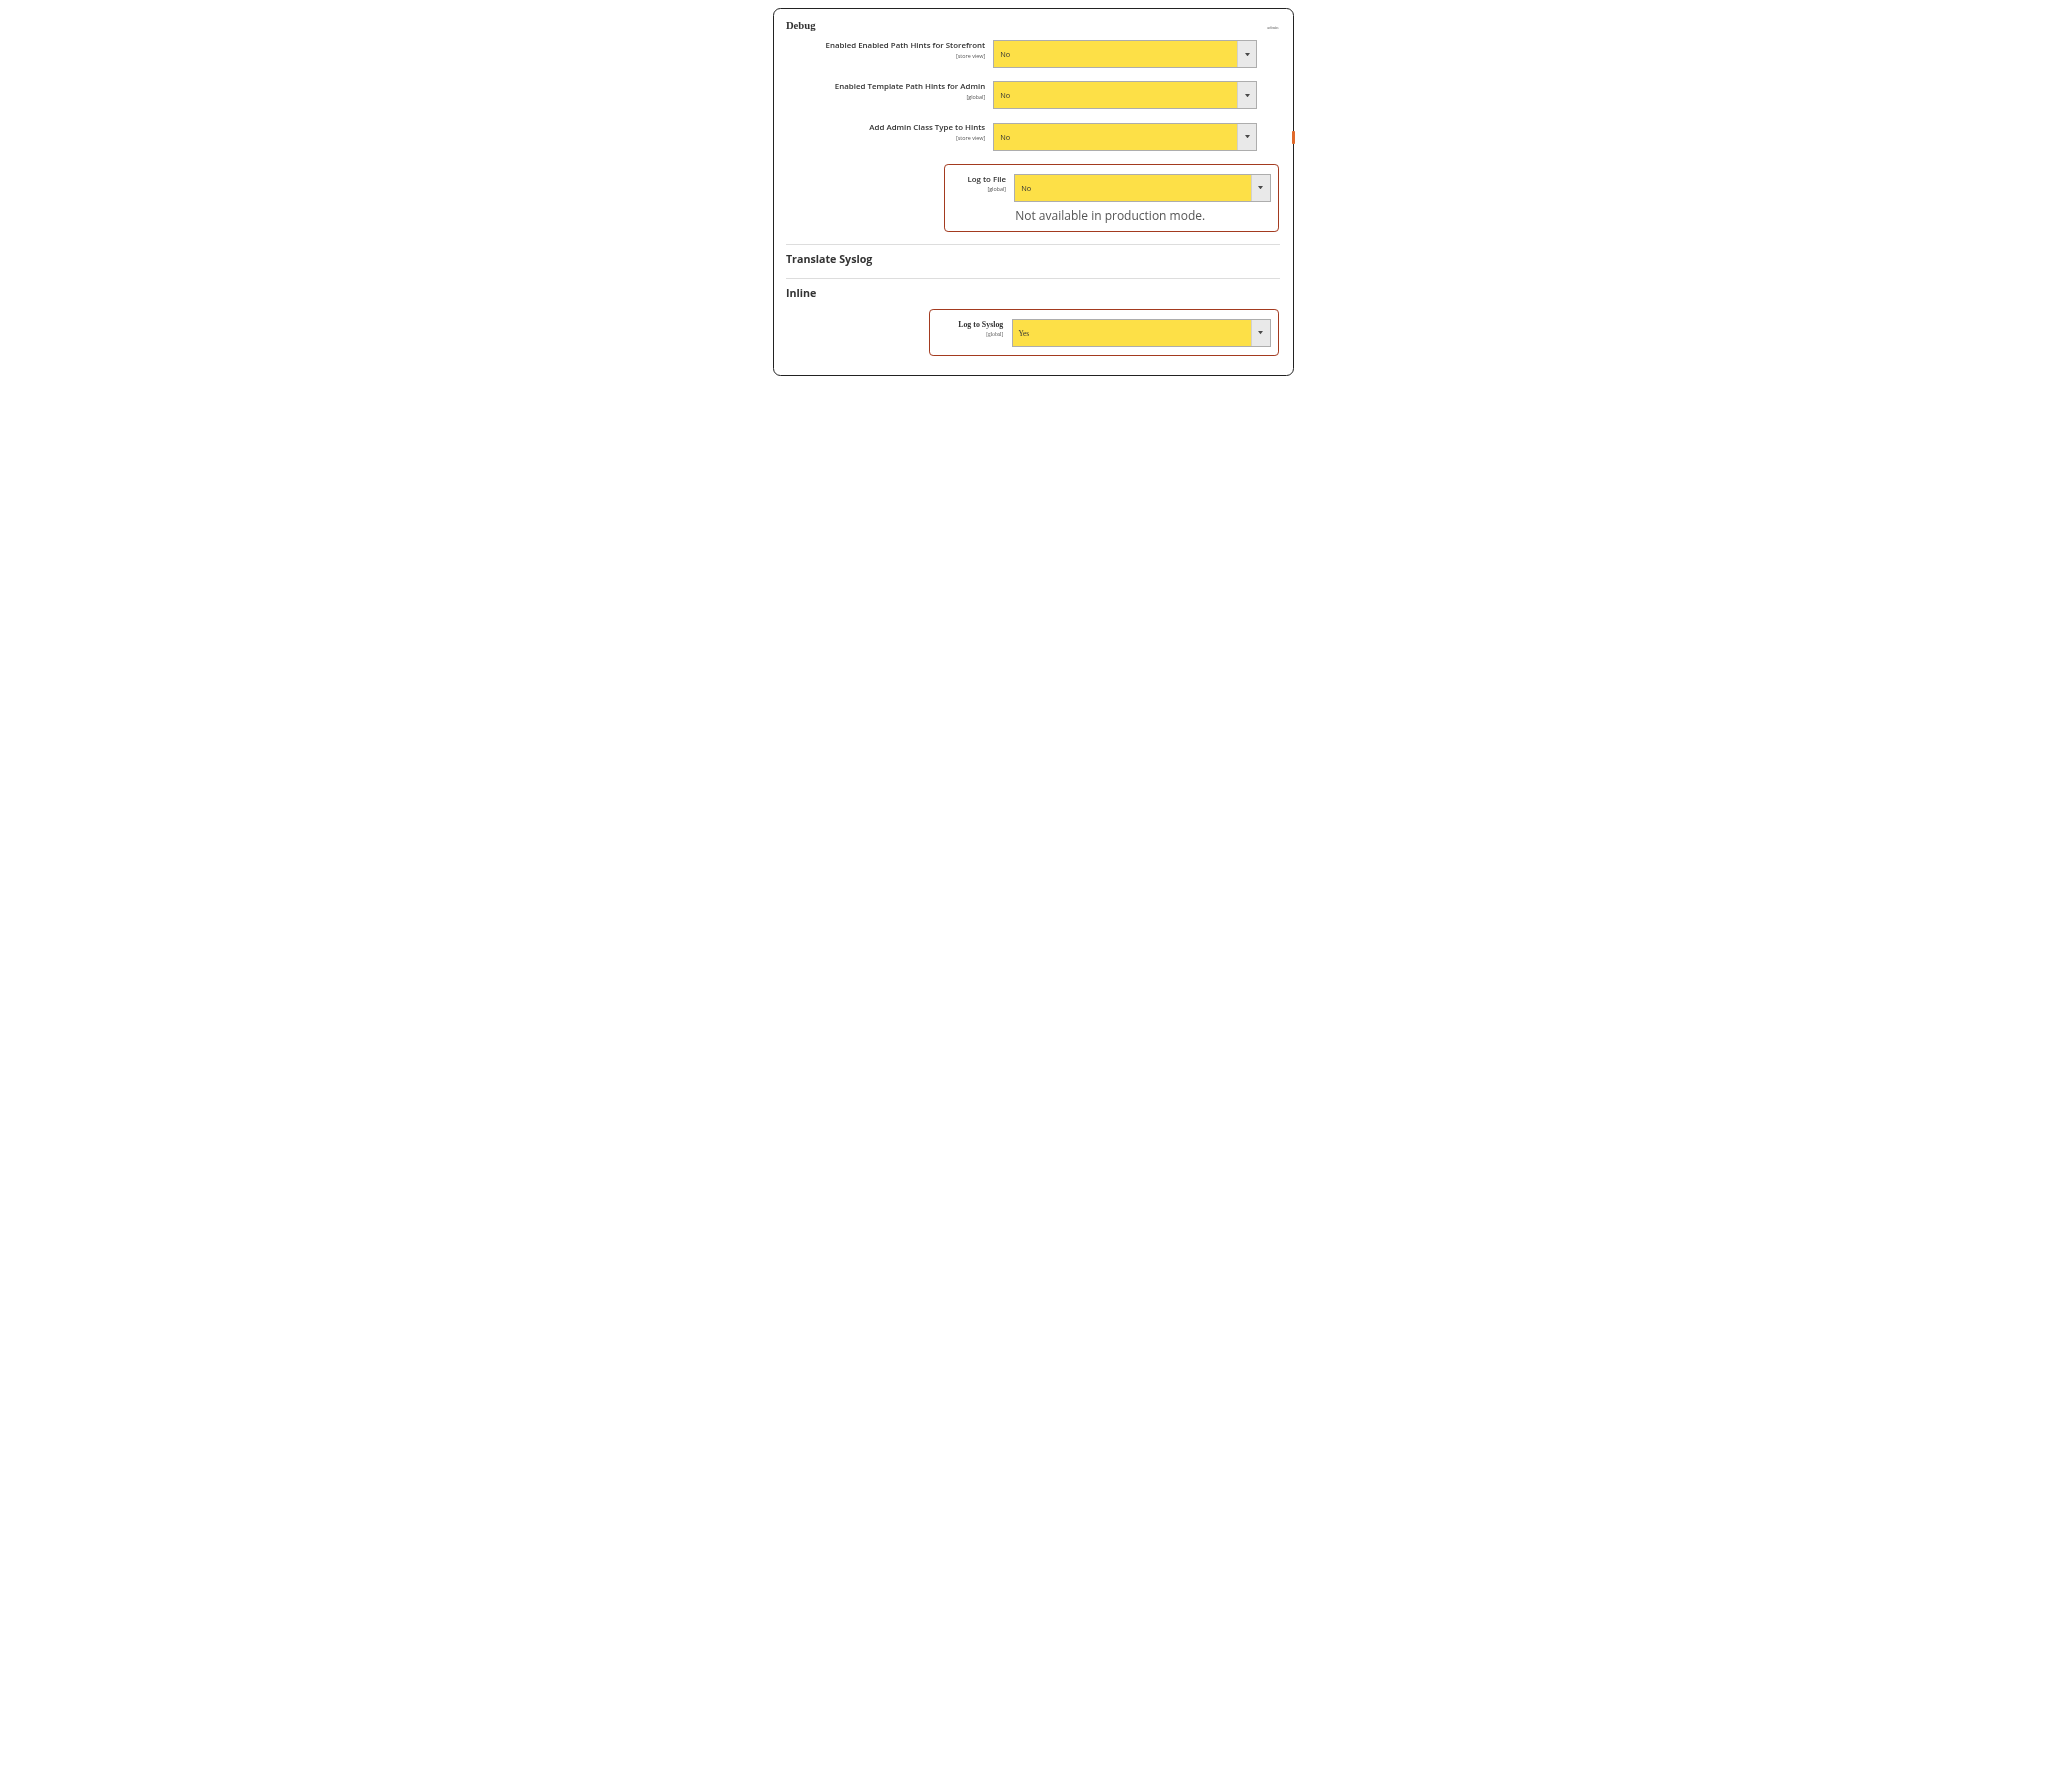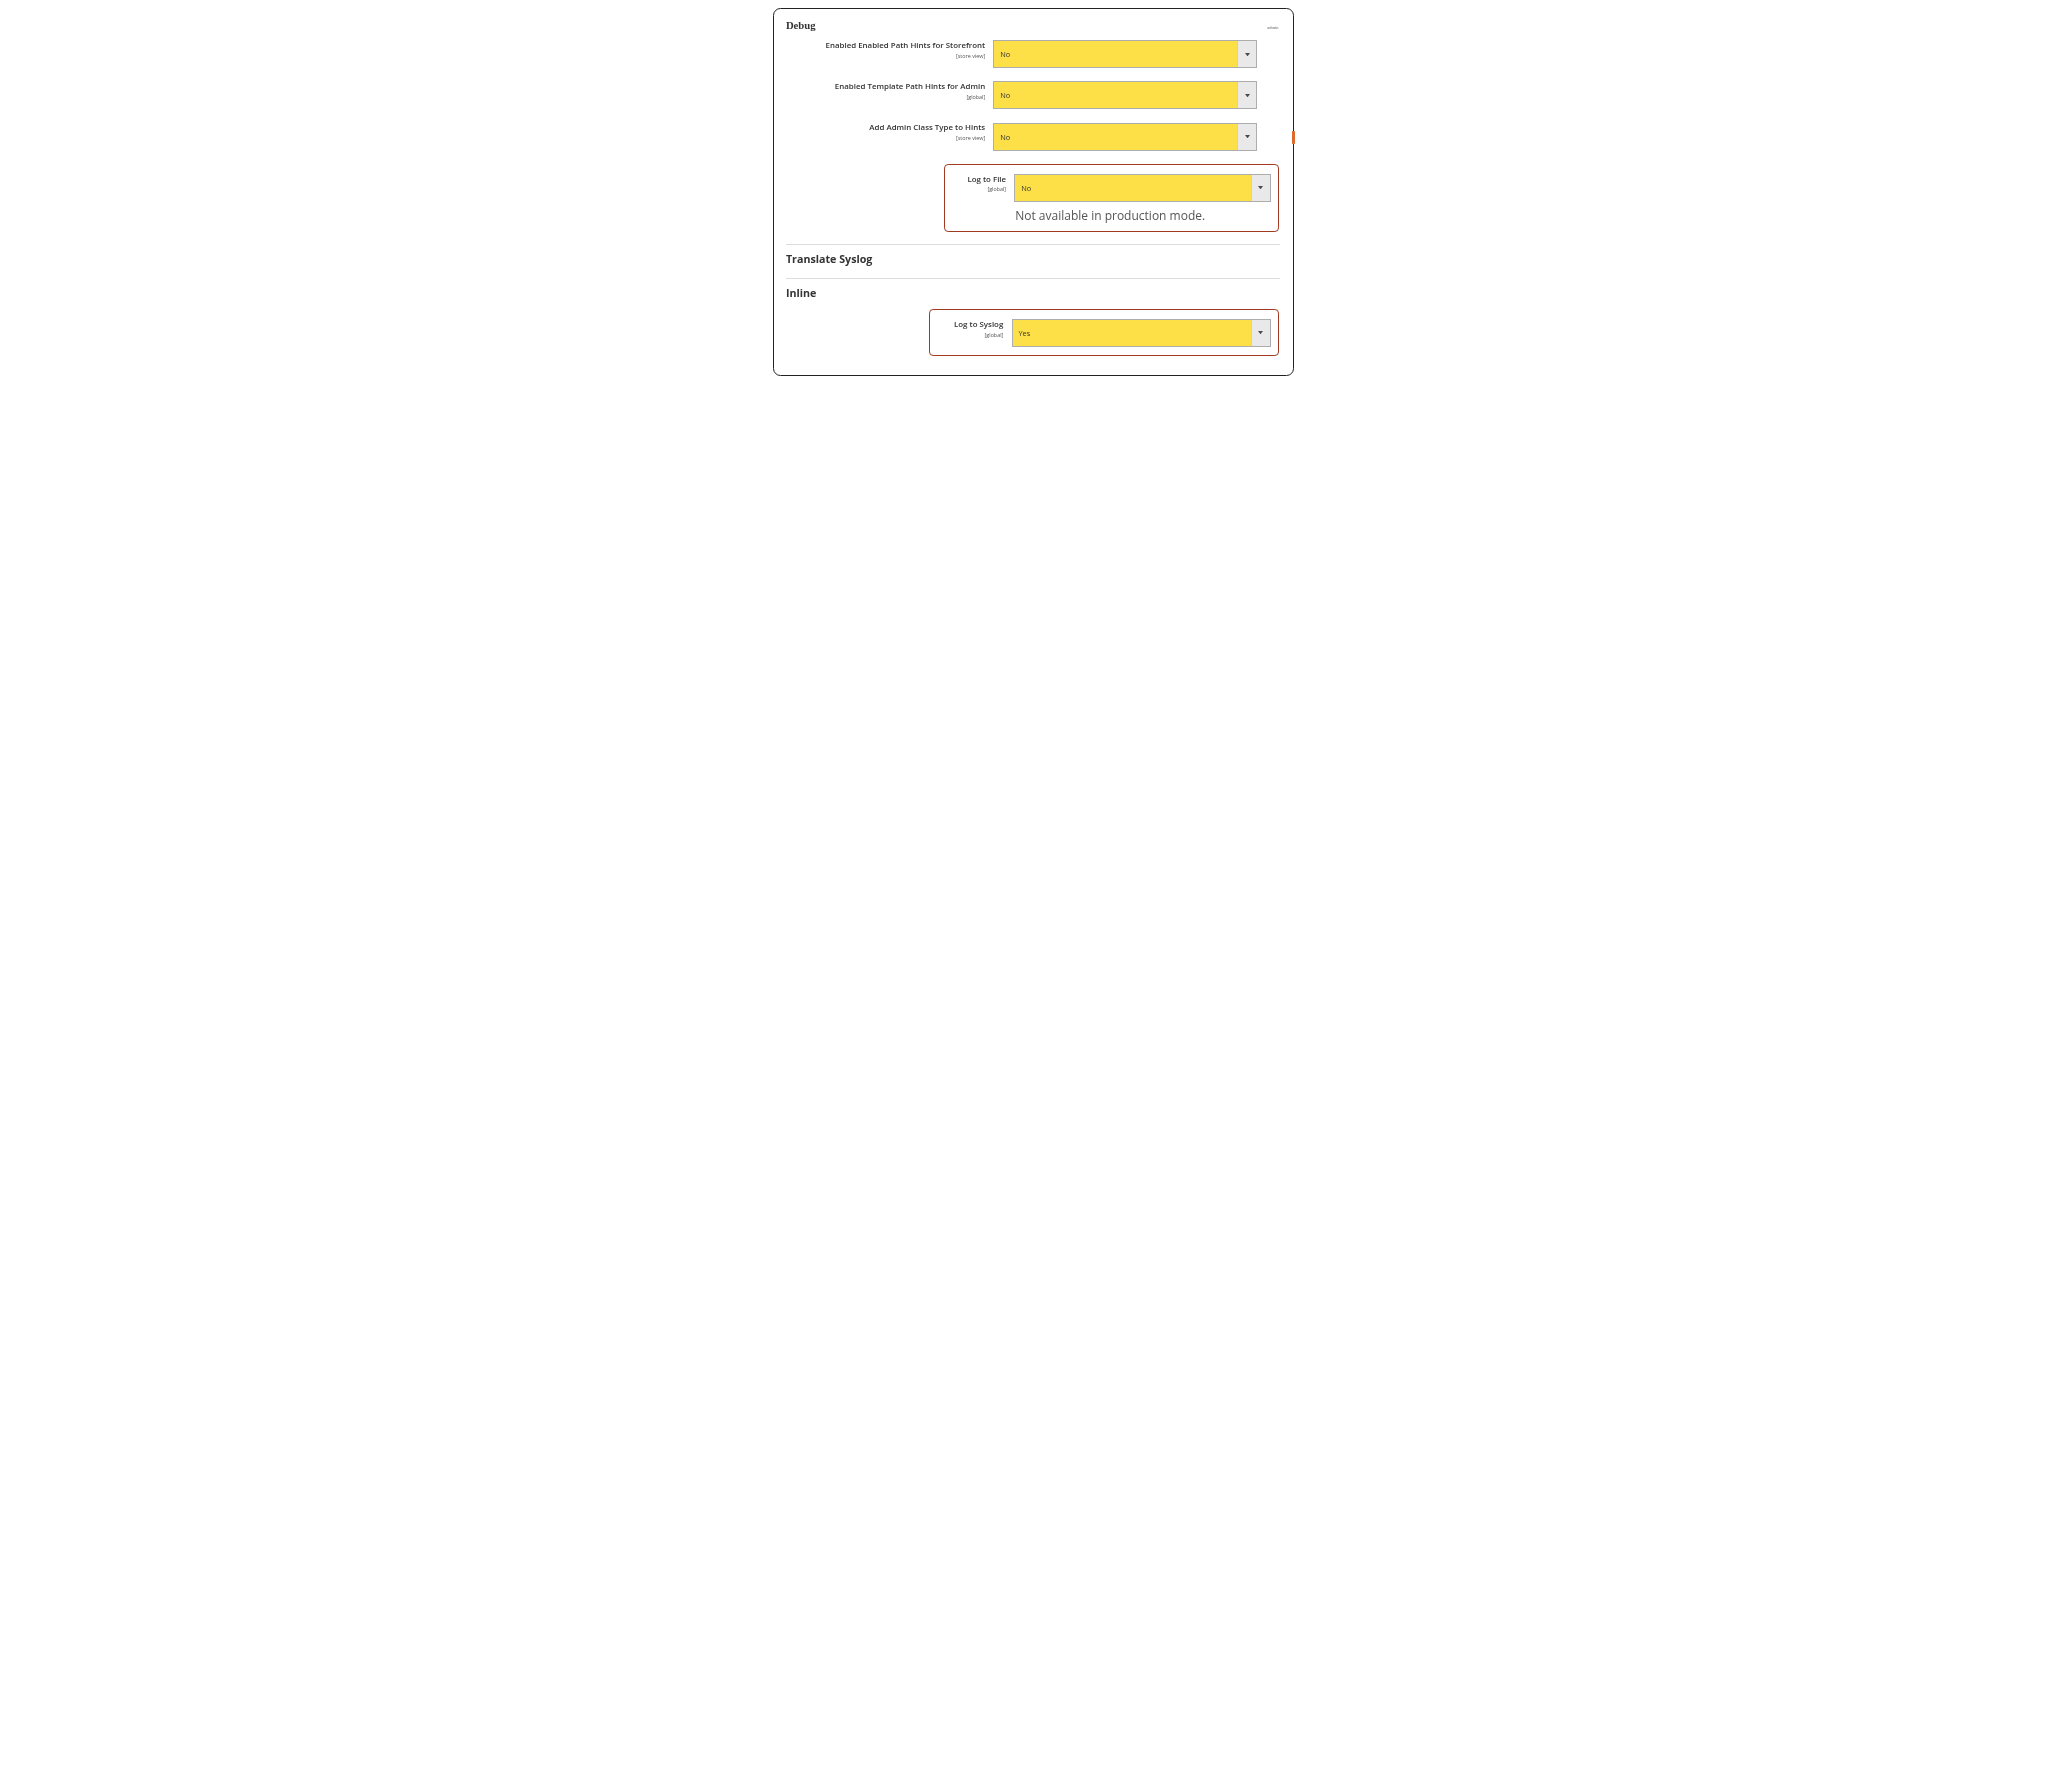--- a/index.html
+++ b/index.html
@@ -209,21 +209,21 @@
   </div>
 
   <hr class="section-sep">
 
   <div class="section-title">Translate Syslog</div>
 
   <hr class="section-sep">
 
   <div class="section-title">Inline</div>
 
-  <div class="highlight-box" style="margin-left:29%; margin-top:8.3px;">
+  <div class="highlight-box" style="margin-left:29%; margin-top:8.3px;font-family:Liberation Serif, serif;">
     <div class="hb-label" style="width:74px;">
       <span class="field-label">Log to Syslog</span>
       <span class="field-scope">[global]</span>
     </div>
     <div class="hb-input">
       <div class="select-box">
         <div class="select-value">Yes</div>
         <div class="select-caret">
           <svg width="5" height="3.3" viewBox="0 0 12 8">
               <polygon points="0,0 12,0 6,8" fill="#4a4a4a"></polygon>

